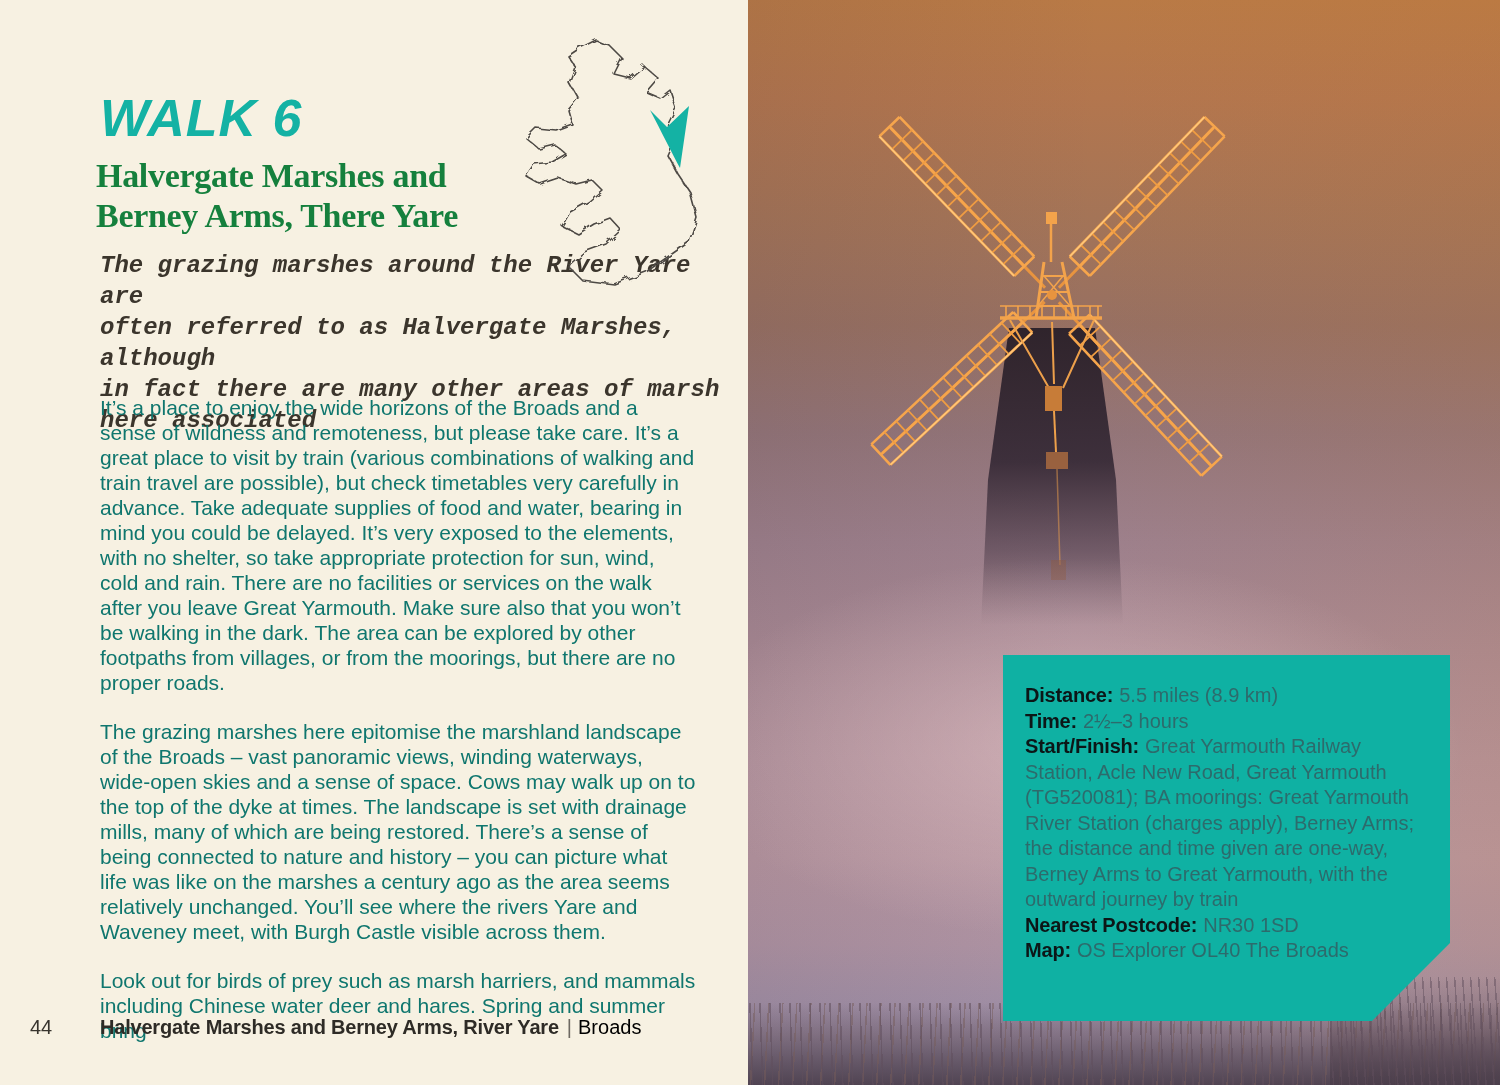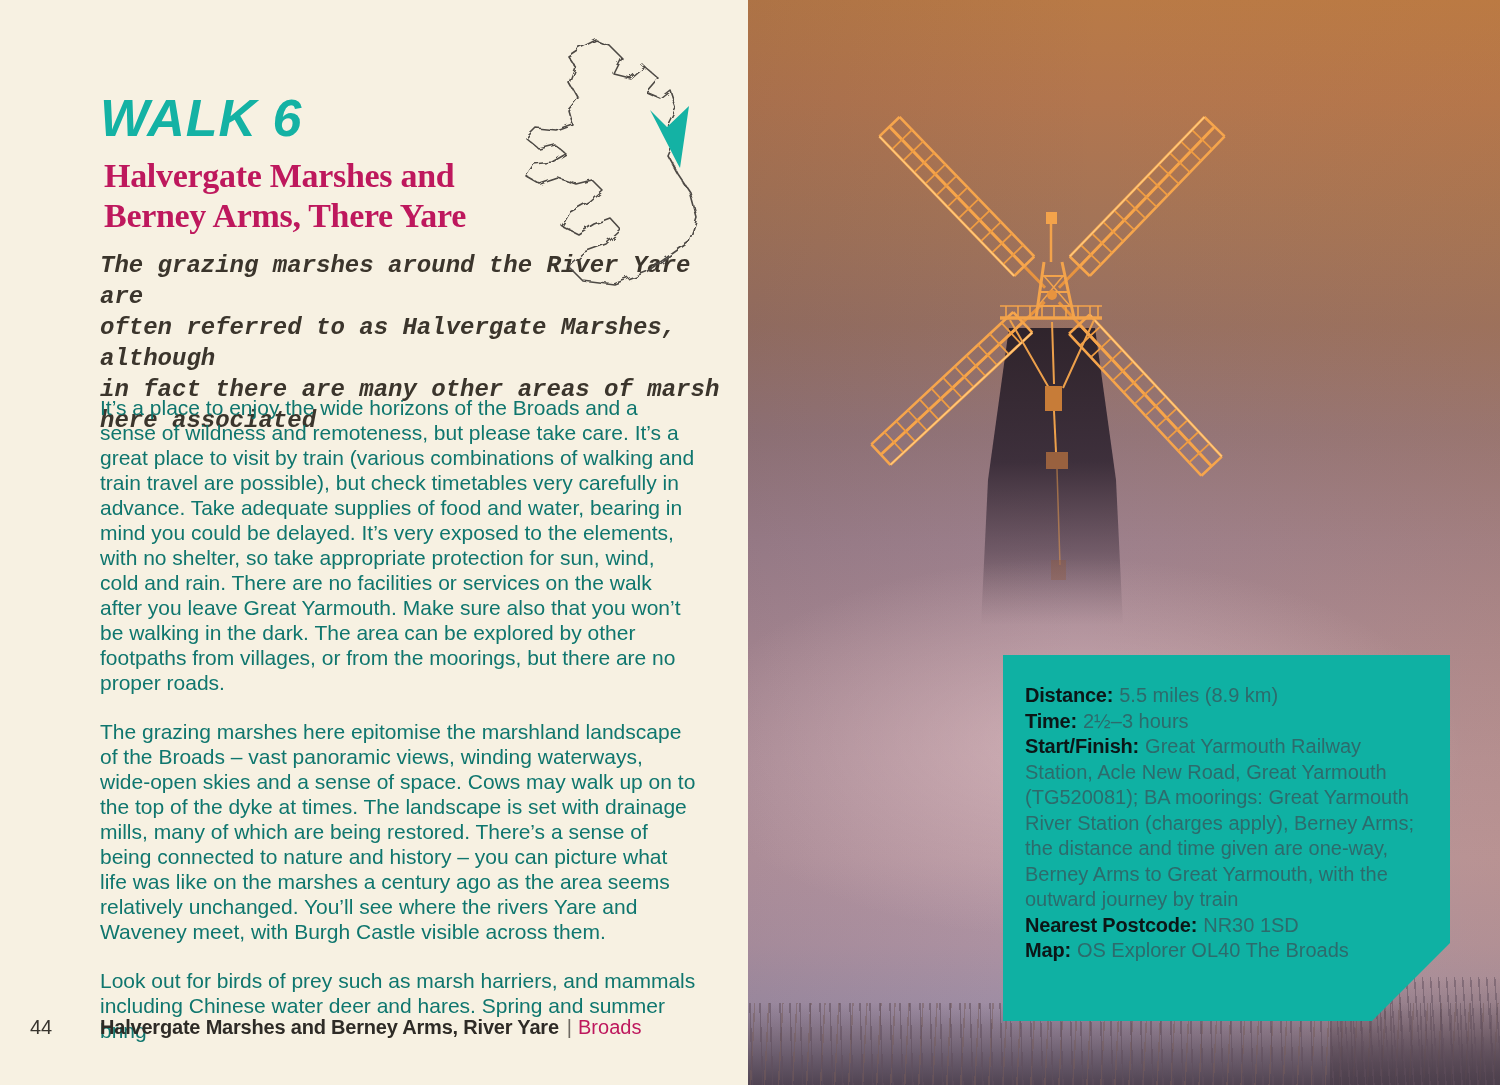--- a/index.html
+++ b/index.html
@@ -10,42 +10,42 @@
   }
   
   .left-page{position:absolute;left:0;top:0;width:748px;height:1085px;background:#f7f1e2;padding-left:12px;}
   .walk-title{
     position:absolute;left:100px;top:88px;
     font-family:"Liberation Sans",sans-serif;
     font-size:52px;font-weight:900;font-style:italic;
     letter-spacing:1px;color:#14b2a4;
   }
   .page-title{
-    position:absolute;left:104px;top:156px;
+    position:absolute;left:96px;top:156px;
     font-family:"Liberation Serif",serif;
-    font-size:34px;font-weight:700;color:#be185d;line-height:40px;
+    font-size:34px;font-weight:700;color:#15803d;line-height:40px;
     letter-spacing:-0.3px;
   }
   .intro{
     position:absolute;left:100px;top:250px;width:620px;
     font-family:Liberation Mono, monospace;font-style:italic;font-weight:700;
     font-size:24px;line-height:31px;color:#3b352c;
   }
   .intro-period{color:#d63a55;}
   .body-copy{
     position:absolute;left:100px;top:395px;width:596px;
     font-size:21px;line-height:25px;color:#0f766e;
   }
   .body-copy p{margin:0 0 24px 0;}
   .footer{position:absolute;left:0;top:1016px;width:748px;font-size:20px;color:#2e2b26;}
   .footer .page-num{position:absolute;left:30px;top:0;font-weight:400;color:#38342e;}
   .footer .footer-line{position:absolute;left:100px;top:0;white-space:nowrap;}
   .footer .footer-title{font-weight:700;letter-spacing:-0.2px;}
   .footer .footer-sep{color:#6e6962;font-weight:300;padding:0 6px 0 8px;}
-  .footer .footer-region{font-weight:400;color:#be185d;}
+  .footer .footer-region{font-weight:400;color:#000000;}
   .map-wrap{position:absolute;left:518px;top:34px;width:200px;height:262px;}
   
   .photo{
     position:absolute;left:748px;top:0;width:752px;height:1085px;overflow:hidden;
     background:linear-gradient(180deg,
       #b97a46 0%, #b3764e 9%, #a47457 20%, #977062 30%, #937579 40%,
       #9d808c 50%, #a98a95 60%, #b2929d 70%, #b696a1 79%, #ae93a3 87%,
       #9d8ea6 94%, #8c86a2 100%);
   }
   .photo .warm-overlay{

